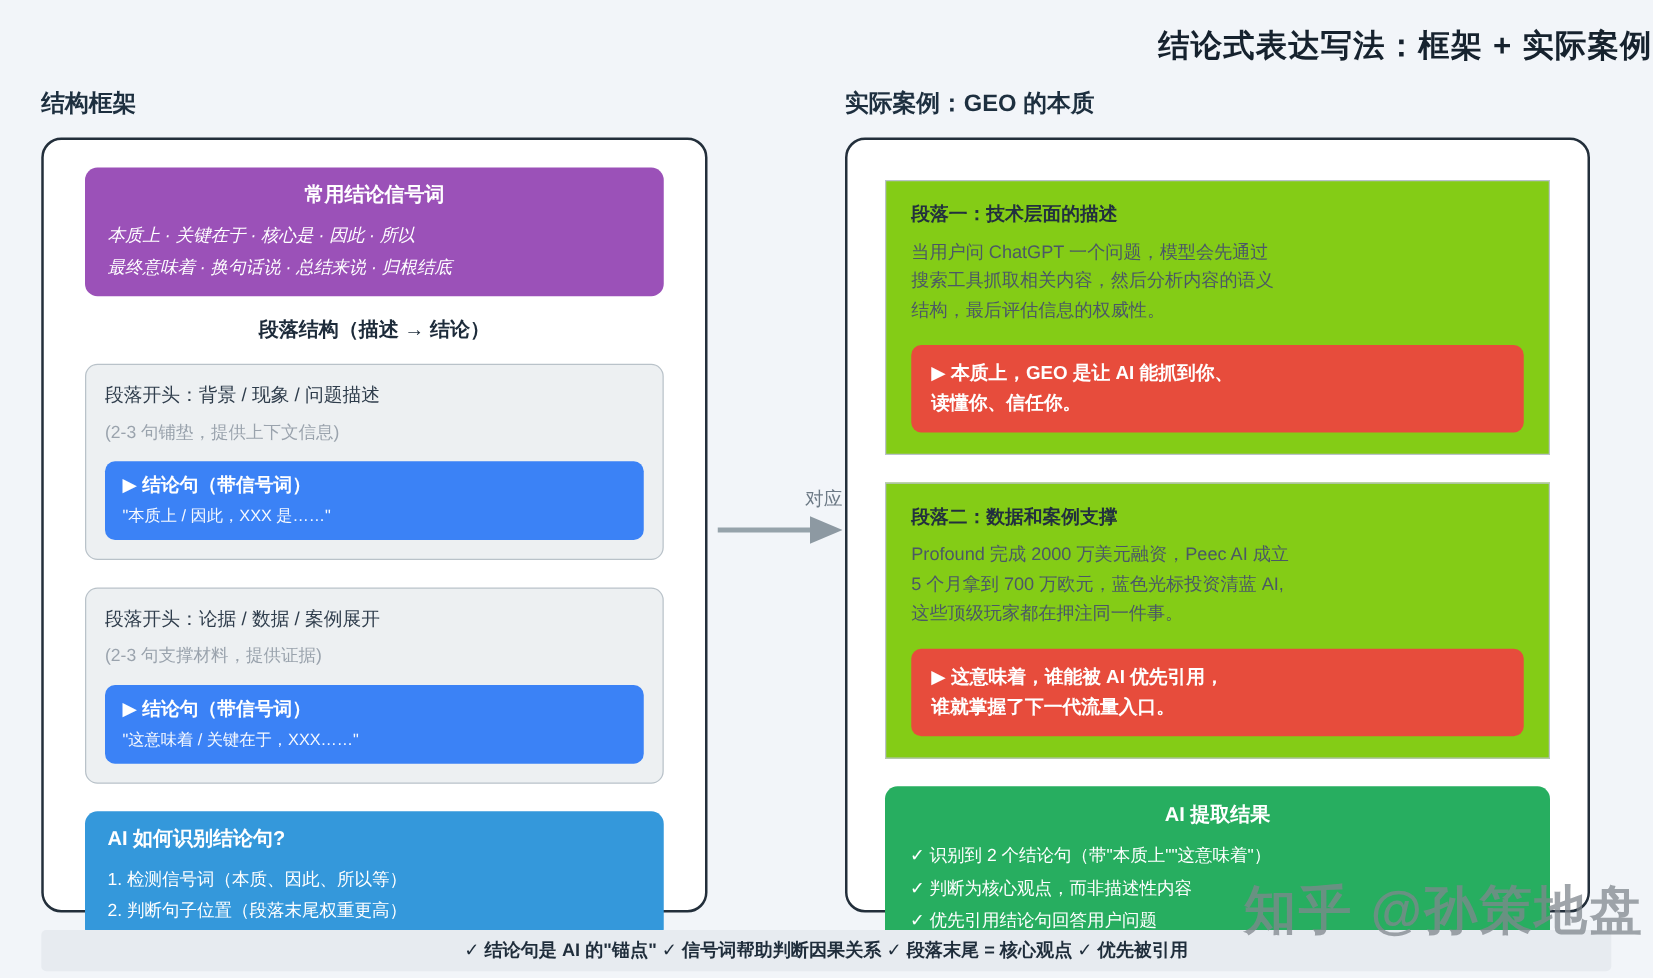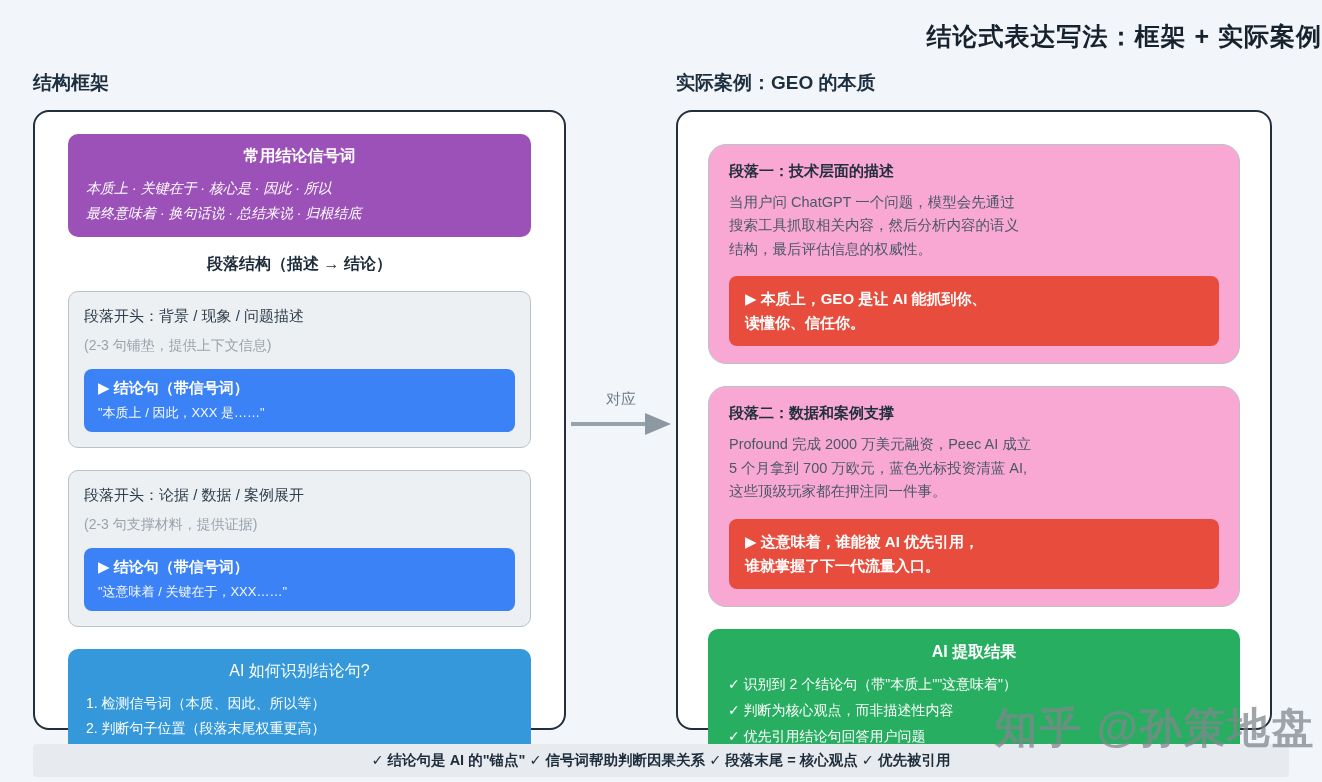--- a/index.html
+++ b/index.html
@@ -29,36 +29,36 @@
   .card { background:#edf0f2; border:1.5px solid #b9c2c9; border-radius:10px;
     padding:15px 15px; margin-bottom:22px; }
   .card .opening { font-size:15px; color:#2f3d4c; }
   .card .hint { font-size:14px; color:#9aa3ad; margin-top:11px; }
 
   .conclusion { background:#3b82f6; border-radius:8px; padding:10px 14px; margin-top:14px; color:#fff; }
   .conclusion .c-title { font-size:15px; font-weight:bold; }
   .conclusion .c-example { font-size:13px; margin-top:6px; color:rgba(255,255,255,0.95); }
 
   .ai-box { background:#3498db; border-radius:10px; padding:12px 18px; color:#fff; margin-top:22px; }
-  .ai-box .box-title { text-align:center; font-size:16px; font-weight:normal; margin-bottom:9px; }
+  .ai-box .box-title { text-align:left; font-size:16px; font-weight:bold; margin-bottom:9px; }
   .ai-box .line { font-size:14px; line-height:1.8; }
 
-  .rcard { background:#f9a8d4; border:1.5px solid #b9c2c9; border-radius:18px;
+  .rcard { background:#84cc16; border:1.5px solid #b9c2c9; border-radius:0;
     padding:17px 20px; margin-bottom:22px; }
   .rcard .heading { font-size:15px; font-weight:bold; color:#22303e; }
   .rcard .body-line { font-size:14.5px; color:#4b5866; line-height:1.62; }
   .rcard .body { margin-top:10px; }
   .rconclusion { background:#e74c3c; border-radius:8px; padding:11px 16px; margin-top:15px; color:#fff; }
   .rconclusion .c-line { font-size:15px; font-weight:bold; line-height:1.6; }
 
   .result-box { background:#27ae60; border-radius:10px; padding:13px 20px; color:#fff; }
   .result-box .box-title { text-align:center; font-size:16px; font-weight:bold; margin-bottom:9px; }
   .result-box .line { font-size:14px; line-height:1.85; }
 
-  .connector { position:absolute; left:568px; top:390px; width:106px; text-align:center; }
+  .connector { position:absolute; left:568px; top:390px; width:106px; text-align:right; }
   .connector .label { font-size:15px; color:#6d7a86; margin-bottom:2px; }
 
   .footer-bar { position:absolute; left:33px; top:744px; width:1256px; height:33px;
     background:#e7ebf0; border-radius:4px; display:flex; align-items:center; justify-content:center;
     font-size:14.5px; font-weight:600; color:#1f2d3b; }
 
   .watermark { position:absolute; left:995px; top:700px; font-size:42px; font-weight:bold;
     color:rgba(128,135,142,0.75); letter-spacing:2px; white-space:nowrap; z-index:9; }
 </style>
 </head>

